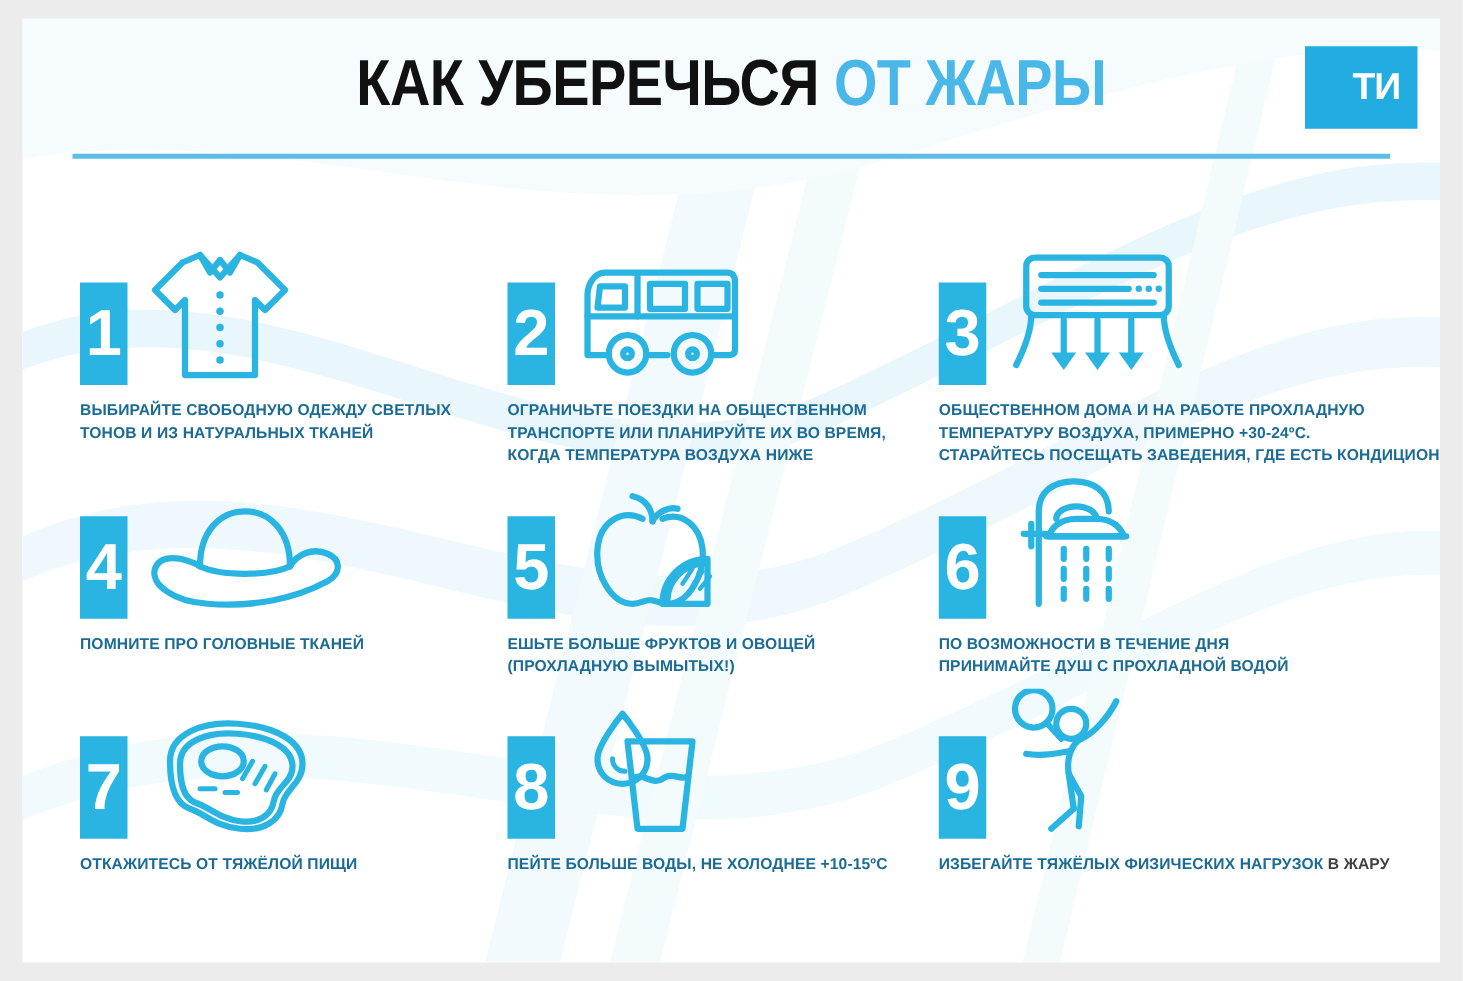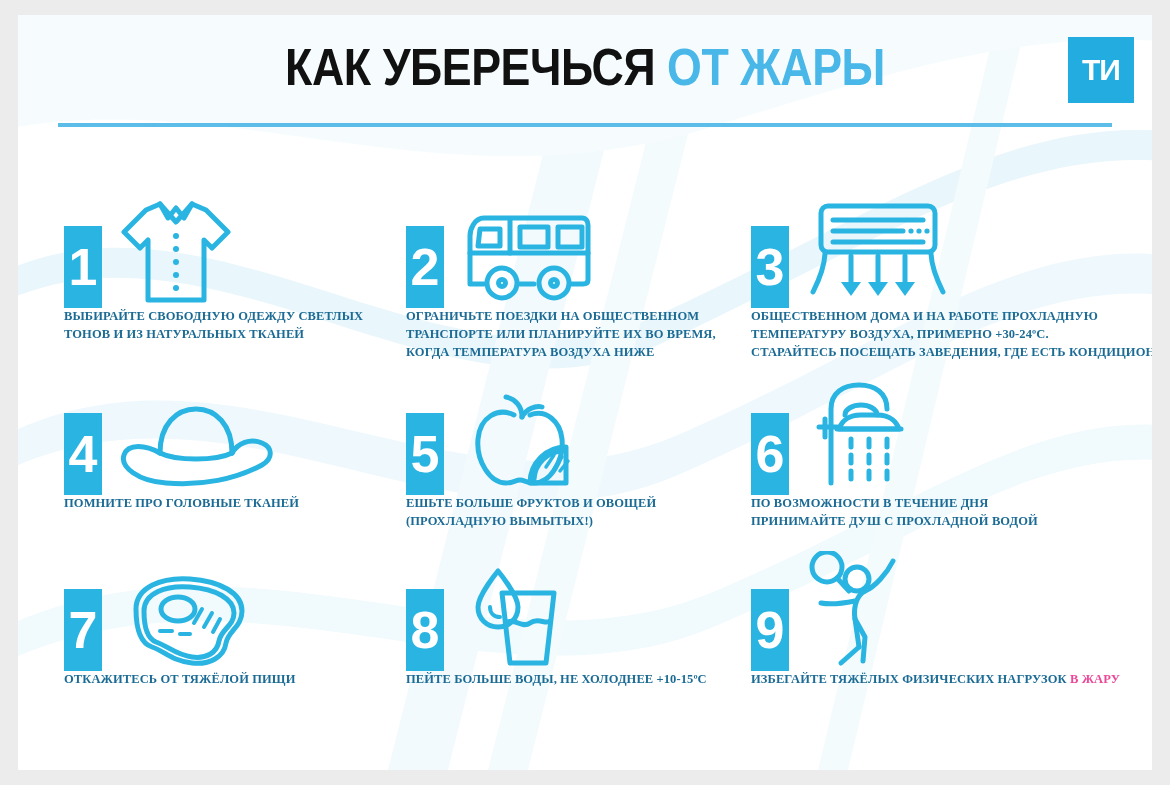--- a/index.html
+++ b/index.html
@@ -61,20 +61,21 @@
   .logo {
     position: absolute;
     right: 18px;
     top: 22px;
     width: 66px;
     height: 66px;
     background: #22ace0;
     display: flex;
     align-items: center;
     justify-content: center;
+    padding-left: 24px;
   }
   .logo-text {
     color: #ffffff;
     font-size: 30px;
     font-weight: 700;
     letter-spacing: -1px;
     line-height: 1;
   }
 
   .rule {
@@ -127,29 +128,28 @@
   }
   .icon-wrap {
     margin-left: 14px;
     display: flex;
     align-items: flex-end;
     height: 110px;
   }
   .icon-wrap svg { display: block; }
 
   .tip-text {
-    margin-top: 0;
+    margin-top: 12px;
     color: #1b6b95;
     font-size: 12.5px;
     font-weight: 700;
     line-height: 1.42;
     letter-spacing: 0.1px;
-    font-family: Liberation Serif, serif;
-  }
-  .tip-text .accent { color: #ec4899; }
+  }
+  .tip-text .accent { color: #404040; }
   .tip-text .line { display: block; white-space: nowrap; }
 
   
   .row-1 .tip-head { height: 118px; }
   .row-1 .icon-wrap { height: 118px; }
   .row-2 .tip-head, .row-2 .icon-wrap { height: 108px; }
   .row-3 .tip-head, .row-3 .icon-wrap { height: 104px; }
 </style>
 </head>
 <body>

